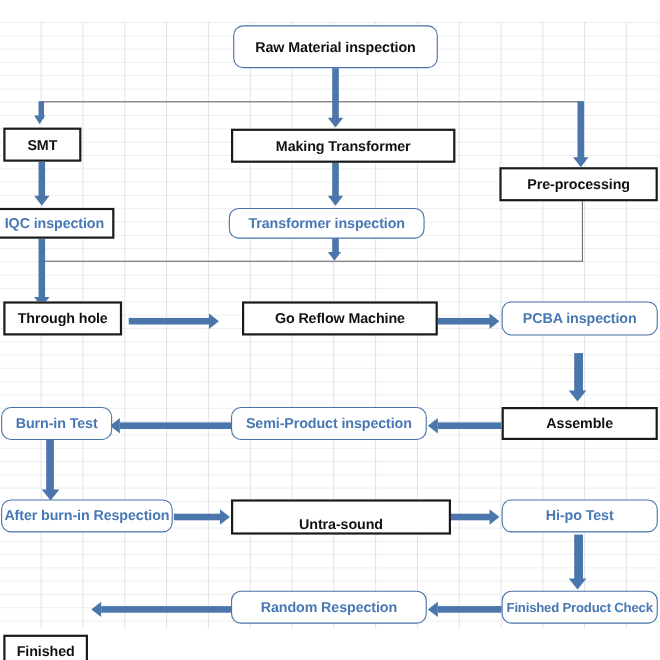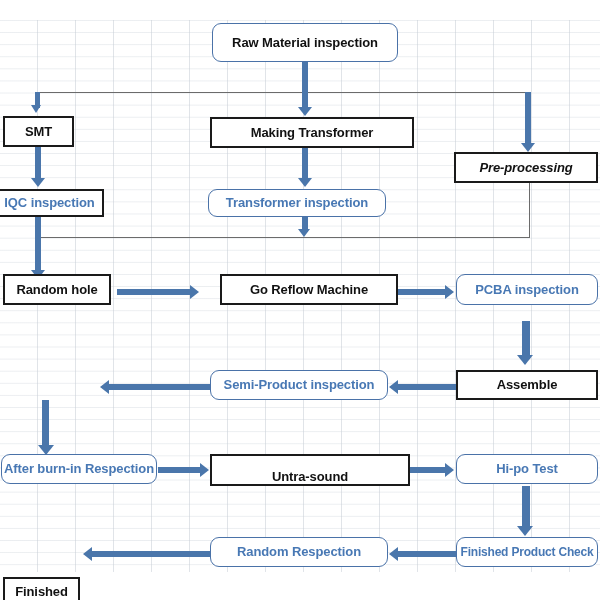--- a/index.html
+++ b/index.html
@@ -138,44 +138,47 @@
   </div>
 
   <div class="node sq tx-black" style="left:3px;top:116px;width:71px;height:31px;">
     <span>SMT</span>
   </div>
 
   <div class="node sq tx-black" style="left:210px;top:117px;width:204px;height:31px;">
     <span>Making Transformer</span>
   </div>
 
-  <div class="node sq tx-black" style="left:454px;top:152px;width:144px;height:31px;font-style:italic;">
+  <div class="node sq tx-black" style="left:454px;top:152px;width:144px;height:31px;">
     <span>Pre-processing</span>
   </div>
 
   <div class="node sq tx-blue" style="left:-5px;top:189px;width:109px;height:28px;">
     <span>IQC inspection</span>
   </div>
 
   <div class="node rnd tx-blue" style="left:208px;top:189px;width:178px;height:28px;">
     <span>Transformer inspection</span>
   </div>
 
   <div class="node sq tx-black" style="left:3px;top:274px;width:108px;height:31px;">
-    <span>Random hole</span>
+    <span>Through hole</span>
   </div>
 
   <div class="node sq tx-black" style="left:220px;top:274px;width:178px;height:31px;">
     <span>Go Reflow Machine</span>
   </div>
 
   <div class="node rnd tx-blue" style="left:456px;top:274px;width:142px;height:31px;">
     <span>PCBA inspection</span>
   </div>
 
+  <div class="node rnd tx-blue" style="left:1px;top:370px;width:101px;height:30px;">
+    <span>Burn-in Test</span>
+  </div>
 
   <div class="node rnd tx-blue" style="left:210px;top:370px;width:178px;height:30px;">
     <span>Semi-Product inspection</span>
   </div>
 
   <div class="node sq tx-black" style="left:456px;top:370px;width:142px;height:30px;">
     <span>Assemble</span>
   </div>
 
   <div class="node rnd tx-blue" style="left:1px;top:454px;width:156px;height:30px;">

